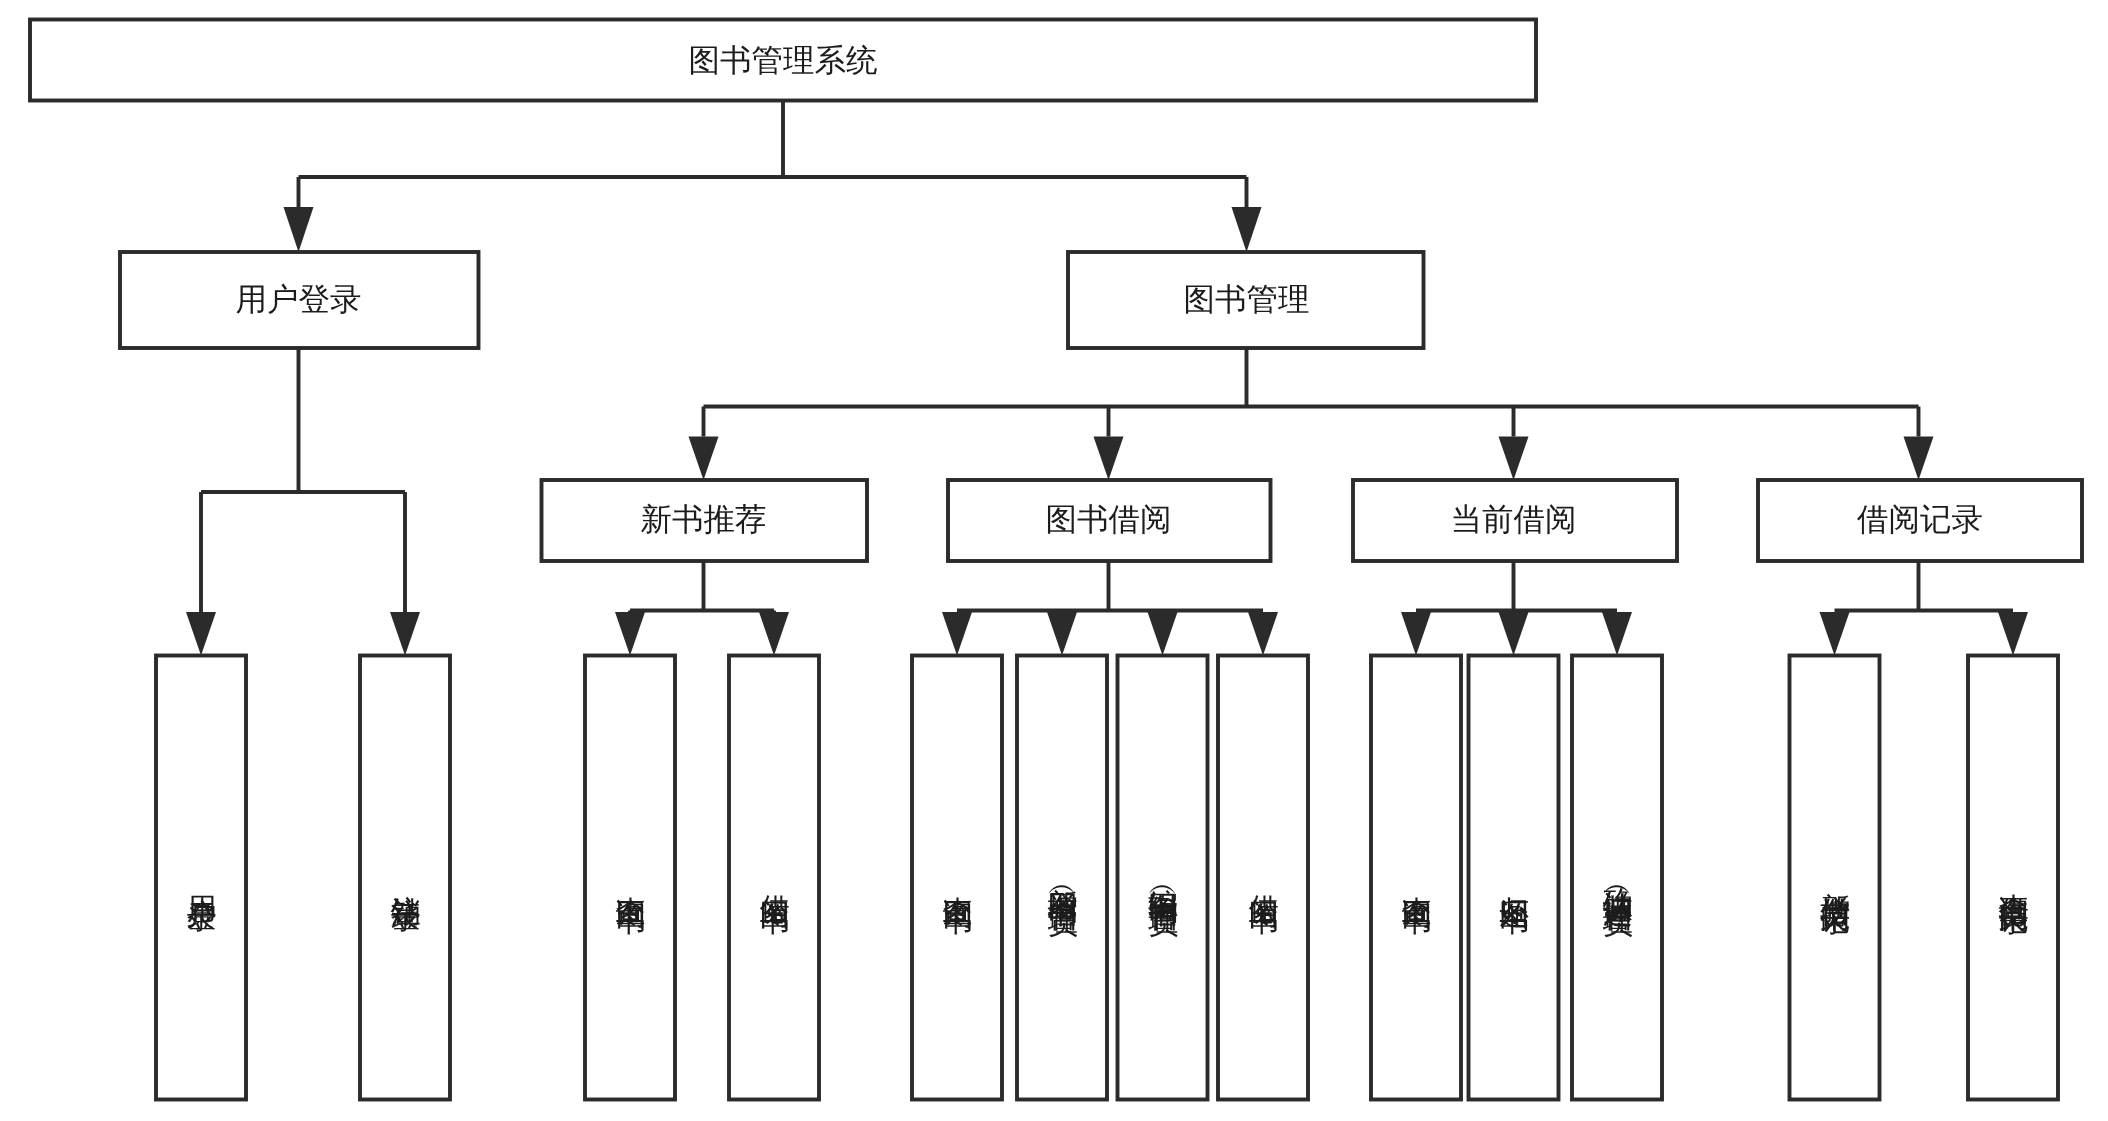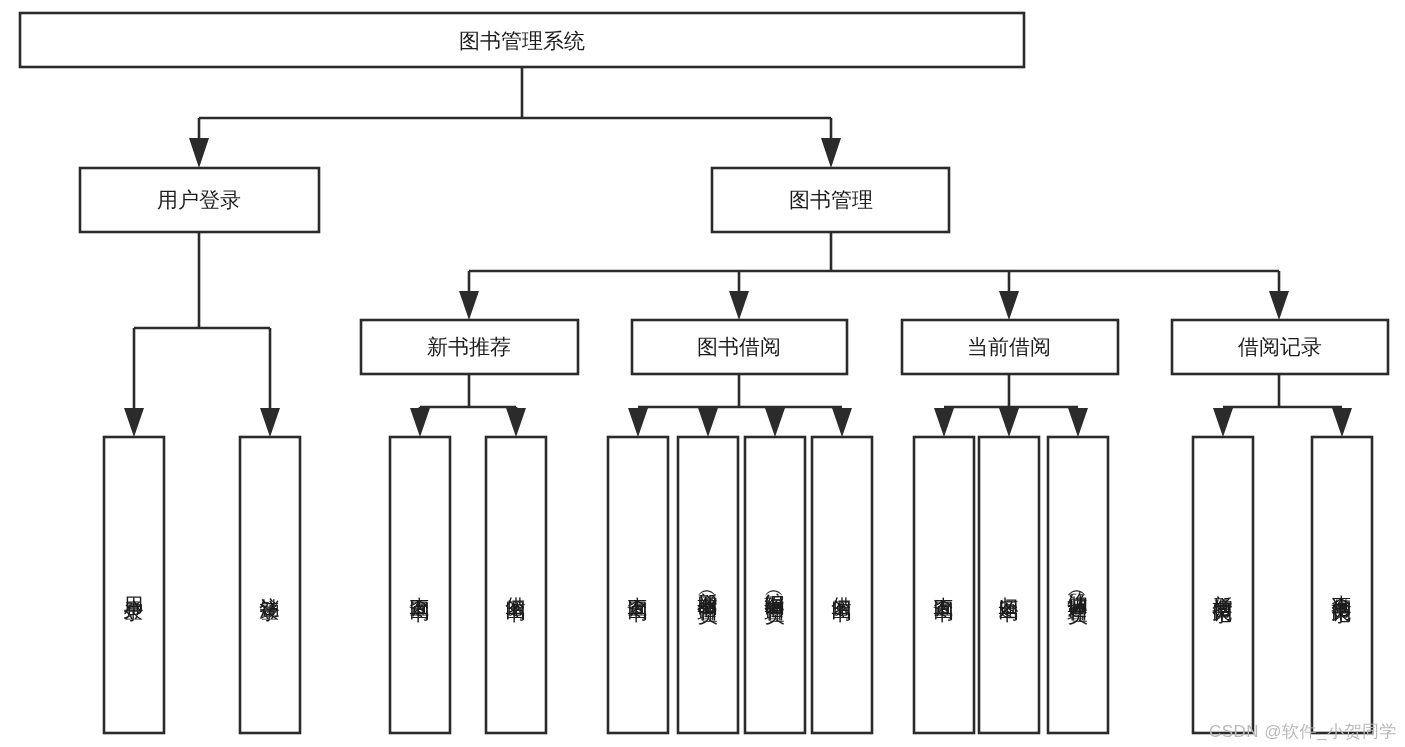--- a/index.html
+++ b/index.html
@@ -204,15 +204,14 @@
   <div class="leaf-label" style="left:745px; top:437px; width:60px; height:296px;">编辑图书（管理员）</div>
   <div class="leaf-label" style="left:812px; top:437px; width:60px; height:296px;">借阅图书</div>
 
   <div class="leaf-label" style="left:914px; top:437px; width:60px; height:296px;">查询图书</div>
   <div class="leaf-label" style="left:979px; top:437px; width:60px; height:296px;">归还图书</div>
   <div class="leaf-label" style="left:1048px; top:437px; width:60px; height:296px;">确认归还（管理员）</div>
 
   <div class="leaf-label" style="left:1193px; top:437px; width:60px; height:296px;">新增借阅记录</div>
   <div class="leaf-label" style="left:1312px; top:437px; width:60px; height:296px;">查询借阅记录</div>
 
-  <div class="watermark">CSDN @软件_小贺同学</div>
 
 </div>
 
 </body></html>

